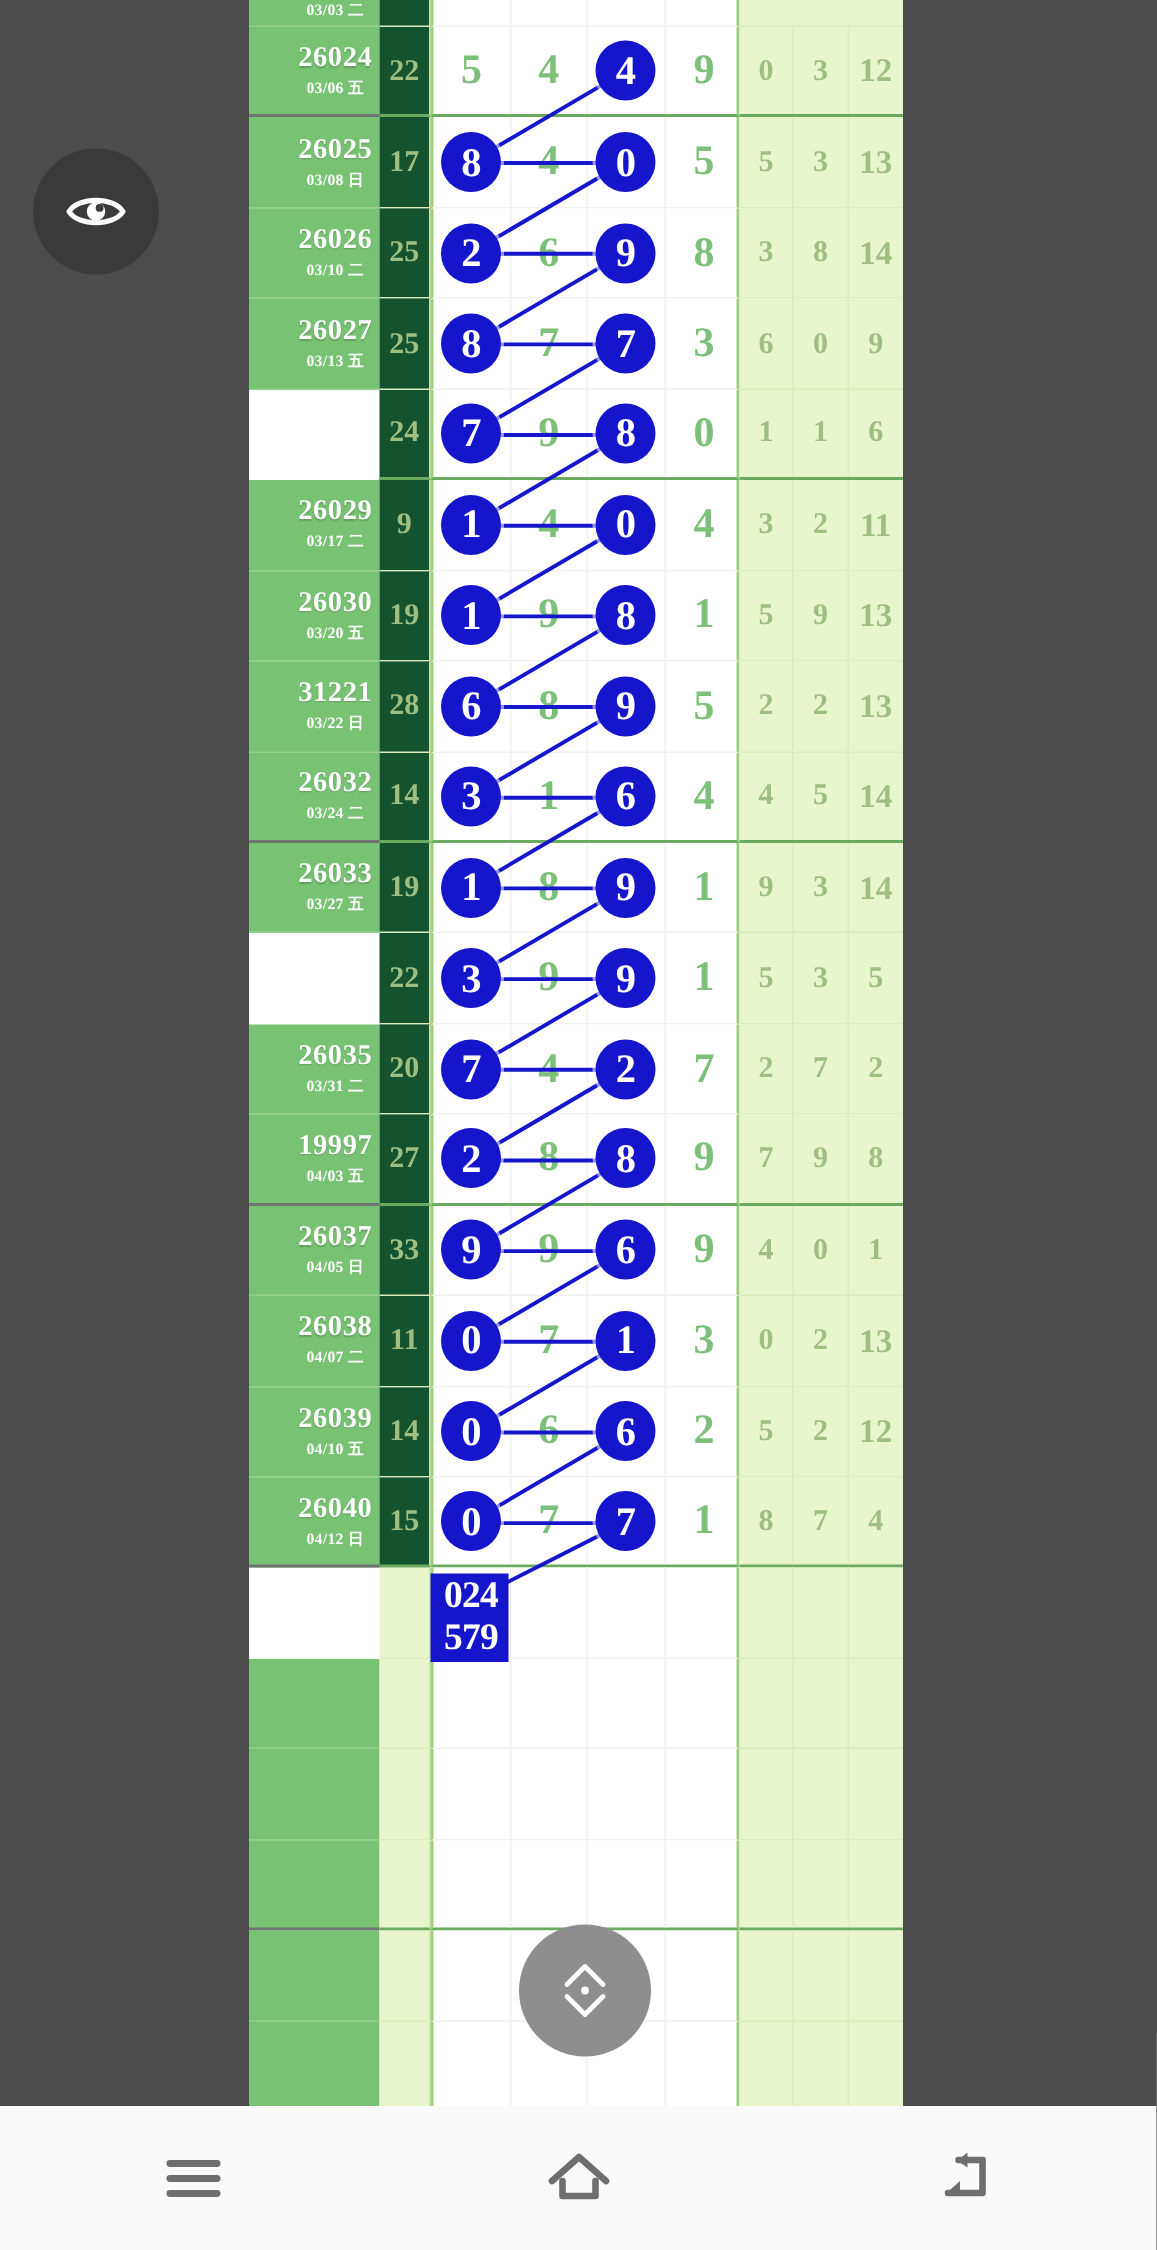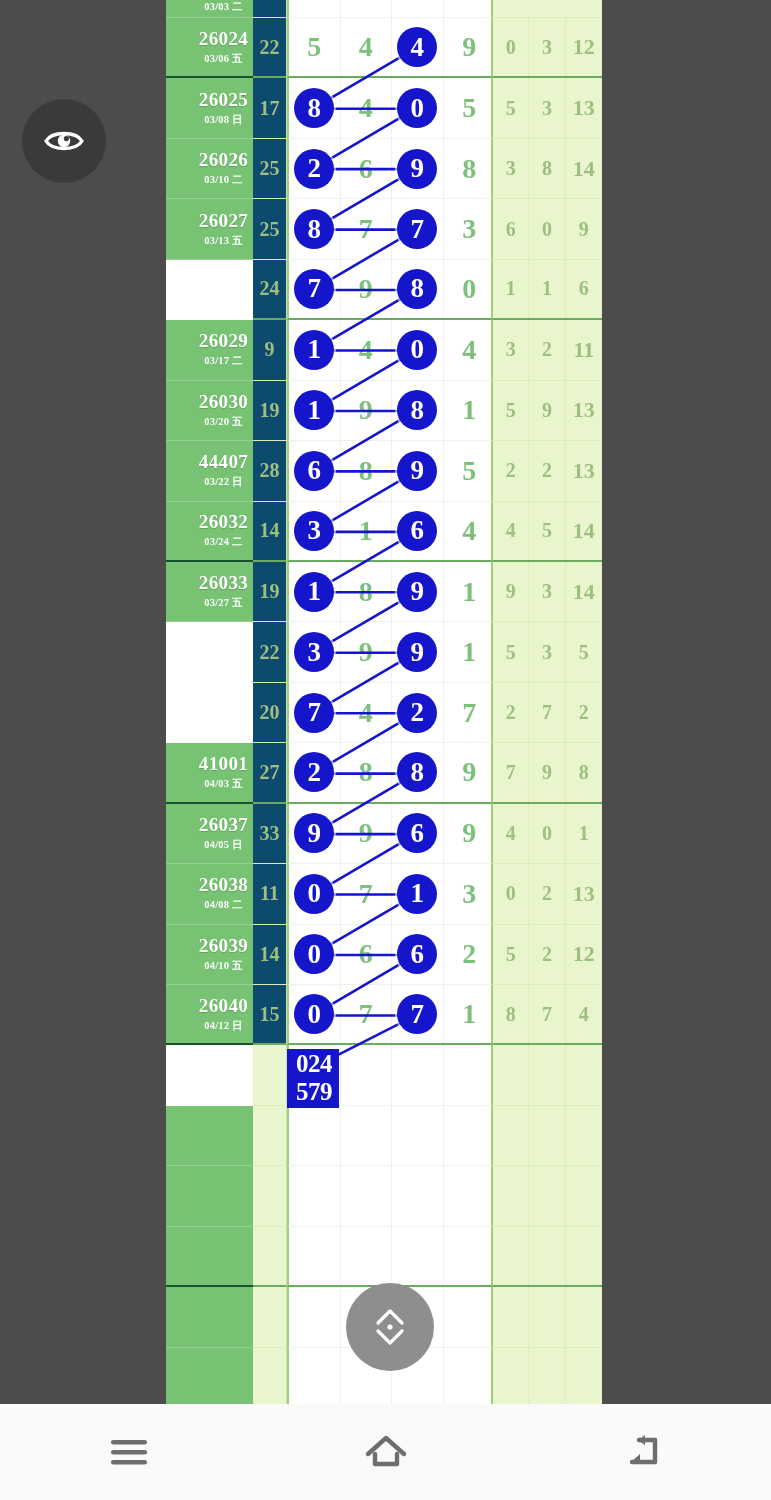--- a/index.html
+++ b/index.html
@@ -60,21 +60,21 @@
     line-height:1.05; text-shadow:0 1px 1px rgba(0,0,0,.18);
   }
   .c-issue .date{
     font-size:10.5px; font-weight:bold; margin-top:3px;
     letter-spacing:.2px;
   }
 
   
   .c-sum{
     left:87px; width:34px;
-    background:#0c4a6e;
+    background:#14532d;
     color:#9fbe81;
     font-size:20px; font-weight:bold;
     border-bottom:1px solid #dcecbd;
     border-right:1px solid #cfe3ad;
   }
 
   
   .c-main{
     background:#ffffff;
     left:121px; width:206px;
@@ -118,21 +118,21 @@
     display:flex; align-items:center; justify-content:center;
     color:#9fbe81; font-size:20px; font-weight:bold;
     border-right:1px solid #dcecbd;
   }
   .rv.r0{ left:0; }
   .rv.r1{ left:36.33px; }
   .rv.r2{ left:72.66px; border-right:none; }
   .rv.small{ font-size:22px; }
 
   
-  .row.group-end .c-issue{ border-bottom:2px solid #14532d; }
+  .row.group-end .c-issue{ border-bottom:2px solid #737373; }
   .row.group-end .c-sum,
   .row.group-end .c-right{ border-bottom:2px solid #6aab5f; }
   .row.group-end .c-main{ border-bottom:2px solid #6aab5f; }
 
   
   .pred-box{
     position:absolute; left:121px; top:4px;
     width:52px;
     background:#1515cc; color:#fff;
     font-size:25px; font-weight:bold;
@@ -363,21 +363,21 @@
             </div>
           </div>
           <div class="cell c-right">
             <div class="rv r0">5</div>
             <div class="rv r1">9</div>
             <div class="rv r2 small">13</div>
           </div>
         </div>
         <div class="row">
           <div class="cell c-issue">
-            <div class="issue">44407</div>
+            <div class="issue">31221</div>
             <div class="date">03/22 日</div>
           </div>
           <div class="cell c-sum">28</div>
           <div class="cell c-main">
             <div class="digits">
               <div class="dg d0 hit">
                 <span>6</span>
               </div>
               <div class="dg d1">8</div>
               <div class="dg d2 hit">
@@ -454,20 +454,24 @@
               <div class="dg d3">1</div>
             </div>
           </div>
           <div class="cell c-right">
             <div class="rv r0">5</div>
             <div class="rv r1">3</div>
             <div class="rv r2">5</div>
           </div>
         </div>
         <div class="row">
+          <div class="cell c-issue">
+            <div class="issue">26035</div>
+            <div class="date">03/31 二</div>
+          </div>
           <div class="cell c-sum">20</div>
           <div class="cell c-main">
             <div class="digits">
               <div class="dg d0 hit">
                 <span>7</span>
               </div>
               <div class="dg d1">4</div>
               <div class="dg d2 hit">
                 <span>2</span>
               </div>
@@ -475,21 +479,21 @@
             </div>
           </div>
           <div class="cell c-right">
             <div class="rv r0">2</div>
             <div class="rv r1">7</div>
             <div class="rv r2">2</div>
           </div>
         </div>
         <div class="row group-end">
           <div class="cell c-issue">
-            <div class="issue">41001</div>
+            <div class="issue">19997</div>
             <div class="date">04/03 五</div>
           </div>
           <div class="cell c-sum">27</div>
           <div class="cell c-main">
             <div class="digits">
               <div class="dg d0 hit">
                 <span>2</span>
               </div>
               <div class="dg d1">8</div>
               <div class="dg d2 hit">
@@ -524,21 +528,21 @@
           </div>
           <div class="cell c-right">
             <div class="rv r0">4</div>
             <div class="rv r1">0</div>
             <div class="rv r2">1</div>
           </div>
         </div>
         <div class="row">
           <div class="cell c-issue">
             <div class="issue">26038</div>
-            <div class="date">04/08 二</div>
+            <div class="date">04/07 二</div>
           </div>
           <div class="cell c-sum">11</div>
           <div class="cell c-main">
             <div class="digits">
               <div class="dg d0 hit">
                 <span>0</span>
               </div>
               <div class="dg d1">7</div>
               <div class="dg d2 hit">
                 <span>1</span>

